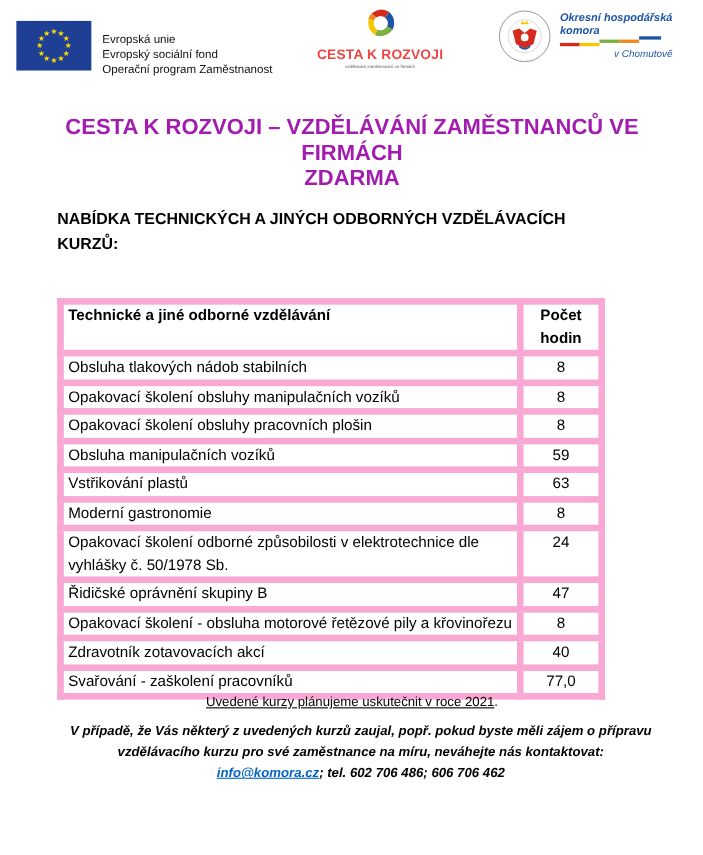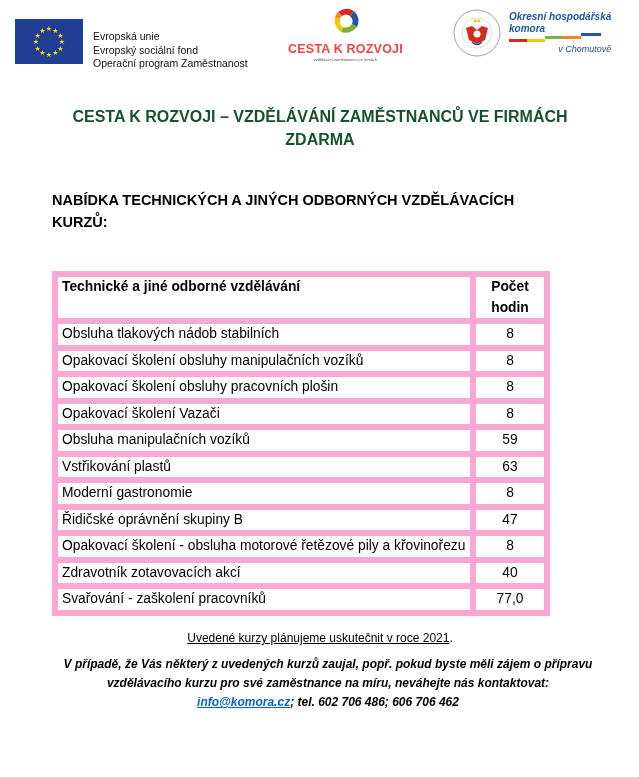--- a/index.html
+++ b/index.html
@@ -14,21 +14,21 @@
   .cesta-sub { font-size: 4px; color: #555; margin-top: 1px; }
   .ohk-logo { position: absolute; left: 452px; top: 8px; display: flex; align-items: flex-start; font-style: italic; }
   .ohk-seal { width: 50px; height: 50px; }
   .ohk-text { margin-left: 7px; margin-top: 3px; }
   .ohk-name { font-size: 10px; font-weight: bold; color: #1f55a5; line-height: 11.5px; }
   .ohk-bars { display: flex; align-items: flex-end; margin-top: 2px; height: 6px; }
   .ohk-bars span { display: inline-block; height: 3px; }
   .ohk-city { font-size: 9px; color: #1f55a5; text-align: right; margin-top: 2px; }
 
   .main-title { position: absolute; left: 40px; top: 105px; width: 560px; text-align: center;
-                font-size: 16px; font-weight: bold; color: #14532d; line-height: 23px; }
+                font-size: 20px; font-weight: bold; color: #a21caf; line-height: 23px; }
   .sub-title { position: absolute; left: 52px; top: 189px; width: 520px;
                font-size: 14.5px; font-weight: bold; line-height: 22px; }
 
   table.courses { position: absolute; left: 52px; top: 271px; width: 498px;
                   border-collapse: collapse; font-size: 13.8px; }
   table.courses td, table.courses th { border: 6px solid #f9a8d4; padding: 0 4px; vertical-align: top; line-height: 20.5px; }
   table.courses th { font-weight: bold; text-align: left; }
   table.courses th.hours-h { text-align: center; width: 60px; }
   table.courses td.hours { text-align: center; width: 60px; }
 
@@ -132,34 +132,34 @@
       </tr>
       <tr>
         <td>Opakovací školení obsluhy manipulačních vozíků</td>
         <td class="hours">8</td>
       </tr>
       <tr>
         <td>Opakovací školení obsluhy pracovních plošin</td>
         <td class="hours">8</td>
       </tr>
       <tr>
-        <td>Opakovací školení Vazači</td>
-        <td class="hours">8</td>
-      </tr>
-      <tr>
         <td>Obsluha manipulačních vozíků</td>
         <td class="hours">59</td>
       </tr>
       <tr>
         <td>Vstřikování plastů</td>
         <td class="hours">63</td>
       </tr>
       <tr>
         <td>Moderní gastronomie</td>
         <td class="hours">8</td>
+      </tr>
+      <tr>
+        <td>Opakovací školení odborné způsobilosti v elektrotechnice dle vyhlášky č. 50/1978 Sb.</td>
+        <td class="hours">24</td>
       </tr>
       <tr>
         <td>Řidičské oprávnění skupiny B</td>
         <td class="hours">47</td>
       </tr>
       <tr>
         <td>Opakovací školení - obsluha motorové řetězové pily a křovinořezu</td>
         <td class="hours">8</td>
       </tr>
       <tr>

